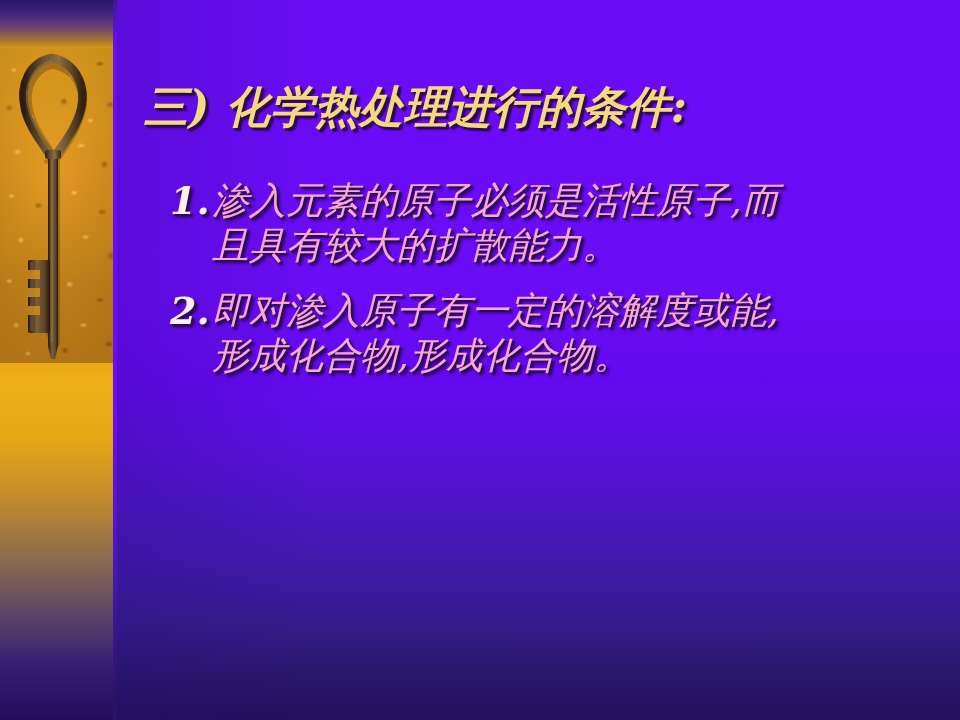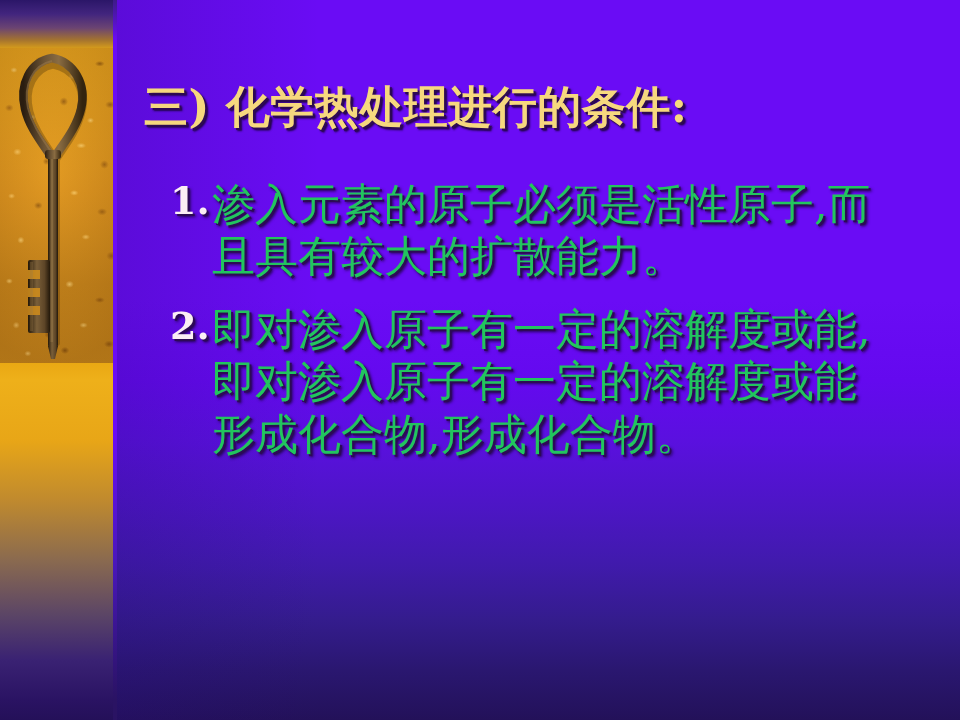--- a/index.html
+++ b/index.html
@@ -140,20 +140,21 @@
       #3d1c86 0px, #6a0cf5 40px, #6a0cf5 430px, #4a17bd 560px, #2a1363 700px);
   }
 
   
   .content {
     position: absolute;
     left: 118px;
     top: 0;
     width: 842px;
     height: 520px;
+    font-style: italic;
   }
 
   .slide-title {
     position: absolute;
     left: 26px;
     top: 78px;
     width: 800px;
     font-family: "DejaVu Serif", "Liberation Serif", serif;
     font-size: 44px;
     font-weight: bold;
@@ -186,23 +187,23 @@
     font-weight: bold;
     color: #fbeef4;
     text-shadow: 2px 2px 0 #2d0a55, 3px 3px 3px rgba(18,3,40,0.8);
     line-height: 1.22;
     text-align: left;
   }
 
   .item-text {
     flex: 1 1 auto;
     font-family: "DejaVu Serif", "Liberation Serif", serif;
-    font-size: 43px;
+    font-size: 37px;
     font-weight: 500;
-    color: #22c55e;
+    color: #f9a8d4;
     line-height: 1.22;
     letter-spacing: 0px;
     text-shadow: 2px 2px 0 #2d0a55, 3px 3px 3px rgba(18,3,40,0.8);
   }
   .item-text .ln { display: block; white-space: nowrap; }
 </style>
 </head>
 <body>
 
 <div id="slide">
@@ -273,21 +274,20 @@
         <div class="item-text">
           <span class="ln">渗入元素的原子必须是活性原子,而</span>
           <span class="ln">且具有较大的扩散能力。</span>
         </div>
       </div>
 
       <div class="list-item">
         <div class="item-marker">2.</div>
         <div class="item-text">
           <span class="ln">即对渗入原子有一定的溶解度或能,</span>
-          <span class="ln">即对渗入原子有一定的溶解度或能</span>
           <span class="ln">形成化合物,形成化合物。</span>
         </div>
       </div>
 
     </div>
   </div>
 
 </div>
 
 </body></html>

